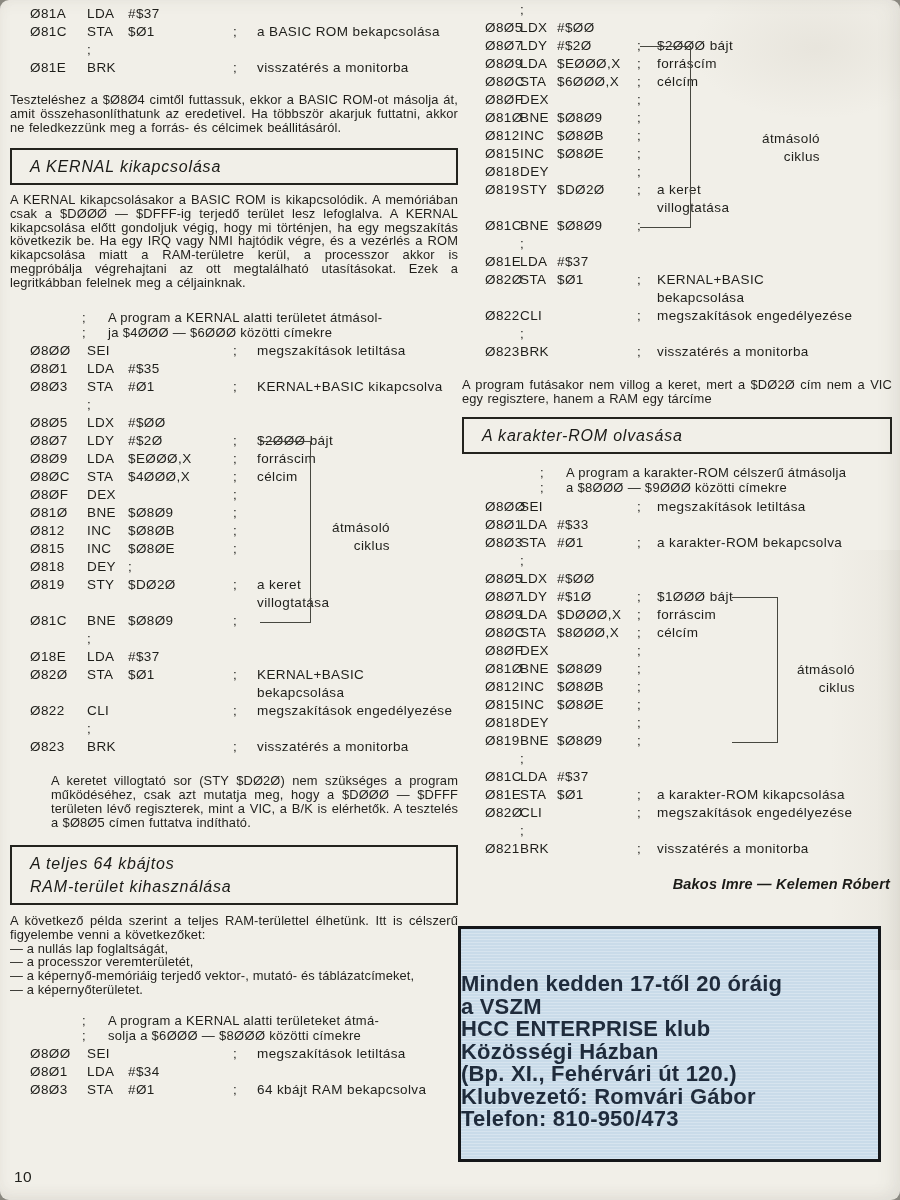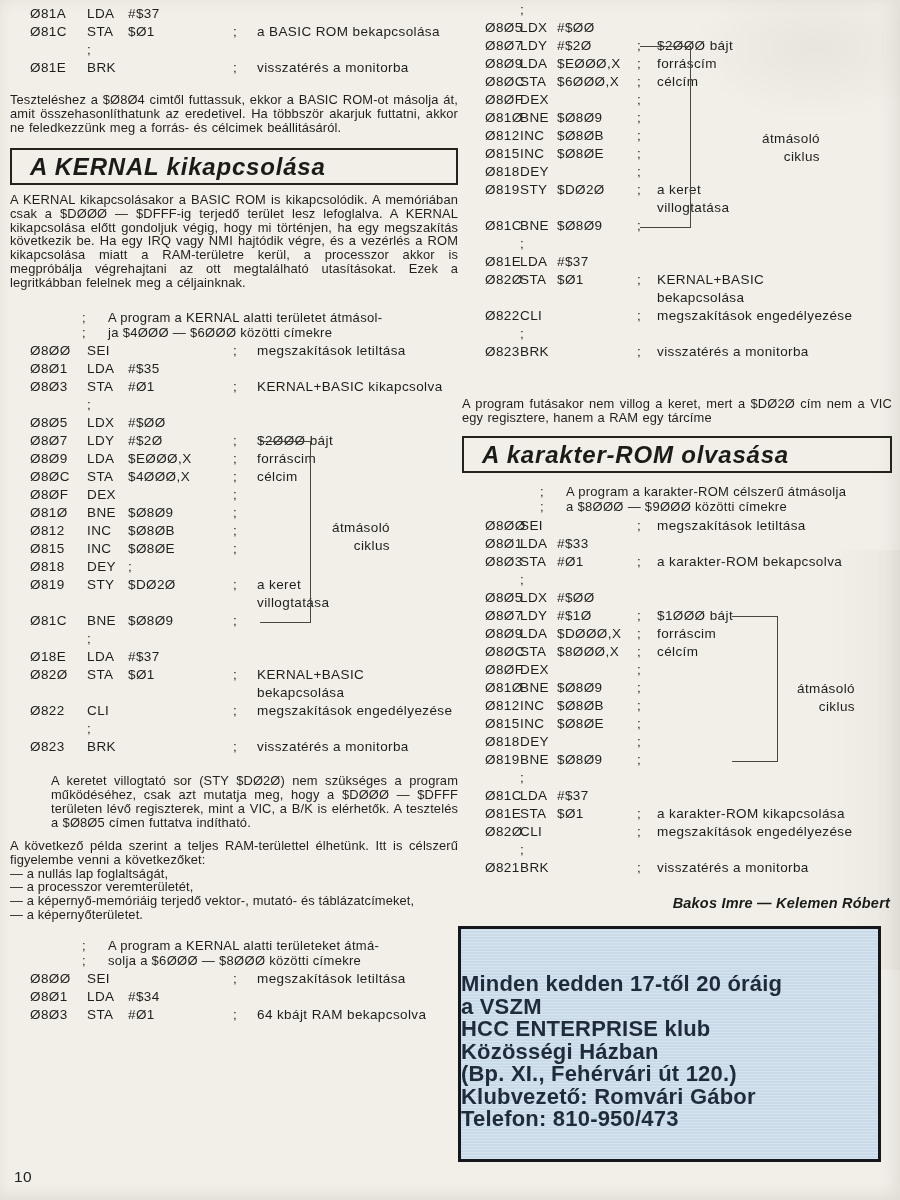--- a/index.html
+++ b/index.html
@@ -1,18 +1,18 @@
 <!DOCTYPE html>
 <html><head>
 <meta charset="utf-8">
 <style>
   html,body{margin:0;padding:0;background:#8a8880;}
   .page{position:relative;width:900px;height:1200px;background:#f1efe8;overflow:hidden;
         font-family:"Liberation Sans",sans-serif;color:#22221e;
-        box-shadow:inset -8px 0 18px rgba(90,85,70,.07), inset 0 -6px 14px rgba(90,85,70,.05);}
+        box-shadow:inset -8px 0 18px rgba(90,85,70,.07), inset 0 -6px 14px rgba(90,85,70,.05);border-radius:9px;}
   .ghost{position:absolute;pointer-events:none;}
   .g1{left:690px;top:0;width:210px;height:120px;
       background:radial-gradient(ellipse at 60% 40%, rgba(150,140,120,.10), rgba(150,140,120,0) 70%);}
   .g2{left:830px;top:550px;width:70px;height:420px;
       background:linear-gradient(to left, rgba(150,140,120,.07), rgba(150,140,120,0));}
 
   .col{position:absolute;top:0;}
   .col-left{left:10px;width:448px;}
   .col-right{left:462px;width:430px;}
 
@@ -25,21 +25,21 @@
   .left-grid .irow{padding-left:72px;}
   .right-grid .irow{padding-left:78px;}
 
   .bracket{position:absolute;border:1.6px solid #47473f;border-left:none;}
   .bracket-label{position:absolute;font-size:13.5px;line-height:18px;letter-spacing:.4px;color:#1e1e1a;text-align:right;}
   .bracket-label span{display:block;}
 
   
   .para{font-size:12.9px;line-height:13.9px;text-align:justify;letter-spacing:.12px;word-spacing:.6px;color:#201f1b;}
   .dash{font-size:12.9px;line-height:13.9px;letter-spacing:.12px;color:#201f1b;}
-  .hbox{border:2px solid #23231e;font-style:italic;font-weight:bold;font-size:24px;line-height:23px;
+  .hbox{border:2px solid #23231e;font-style:italic;font-weight:normal;font-size:16px;line-height:23px;
         letter-spacing:.8px;padding:5px 8px 5px 18px;color:#1b1b17;}
   .authors{font-style:italic;font-weight:bold;font-size:14.5px;text-align:right;padding-right:2px;letter-spacing:.2px;color:#1b1b17;}
   .pagenum{position:absolute;left:14px;top:1168px;font-size:15.5px;letter-spacing:.5px;color:#22221e;}
 
   
   .adbox{position:absolute;left:-4px;top:926px;width:417px;height:230px;border:3px solid #15171a;
          background:#c9dbe9;
          background-image:repeating-linear-gradient(0deg, rgba(255,255,255,.25) 0 1px, rgba(0,0,0,0) 1px 3px);}
   .adtext{margin-top:44px;text-align:left;font-weight:bold;font-size:22px;line-height:22.5px;
           color:#1f2b3b;letter-spacing:.2px;}
@@ -297,20 +297,24 @@
         <div class="bracket" style="left:250px;top:98px;width:50px;height:180px;"></div>
         <div class="bracket-label" style="left:322px;top:176px;">
           <span>átmásoló</span>
           <span>ciklus</span>
         </div>
       </div>
     </div>
 
     <div class="para" style="margin-top:17px;margin-left:41px;">A keretet villogtató sor (STY $DØ2Ø) nem szükséges a program működéséhez, csak azt mutatja meg, hogy a $DØØØ — $DFFF területen lévő regiszterek, mint a VIC, a B/K is elérhetők. A tesztelés a $Ø8Ø5 címen futtatva indítható.</div>
 
+    <div class="hbox" style="margin-top:15px;">
+      <div>A teljes 64 kbájtos</div>
+      <div>RAM-terület kihasználása</div>
+    </div>
 
     <div class="para" style="margin-top:9px;">A következő példa szerint a teljes RAM-területtel élhetünk. Itt is célszerű figyelembe venni a következőket:</div>
 
     <div>
 
         <div class="dash">— a nullás lap foglaltságát,</div>
 
         <div class="dash">— a processzor veremterületét,</div>
 
         <div class="dash">— a képernyő-memóriáig terjedő vektor-, mutató- és táblázatcímeket,</div>
@@ -525,21 +529,21 @@
             <span>visszatérés a monitorba</span>
           </div>
         </div>
       <div class="bracket" style="left:178px;top:44px;width:50px;height:180px;"></div>
       <div class="bracket-label" style="left:300px;top:128px;">
         <span>átmásoló</span>
         <span>ciklus</span>
       </div>
     </div>
 
-    <div class="para" style="margin-top:35px;">A program futásakor nem villog a keret, mert a $DØ2Ø cím nem a VIC egy regisztere, hanem a RAM egy tárcíme</div>
+    <div class="para" style="margin-top:16px;">A program futásakor nem villog a keret, mert a $DØ2Ø cím nem a VIC egy regisztere, hanem a RAM egy tárcíme</div>
 
     <div class="hbox" style="margin-top:11px;">A karakter-ROM olvasása</div>
 
     <div style="margin-top:11px;">
       <div>
 
           <div class="irow">
             <span>;</span>
             <span>A program a karakter-ROM célszerű átmásolja</span>
           </div>

